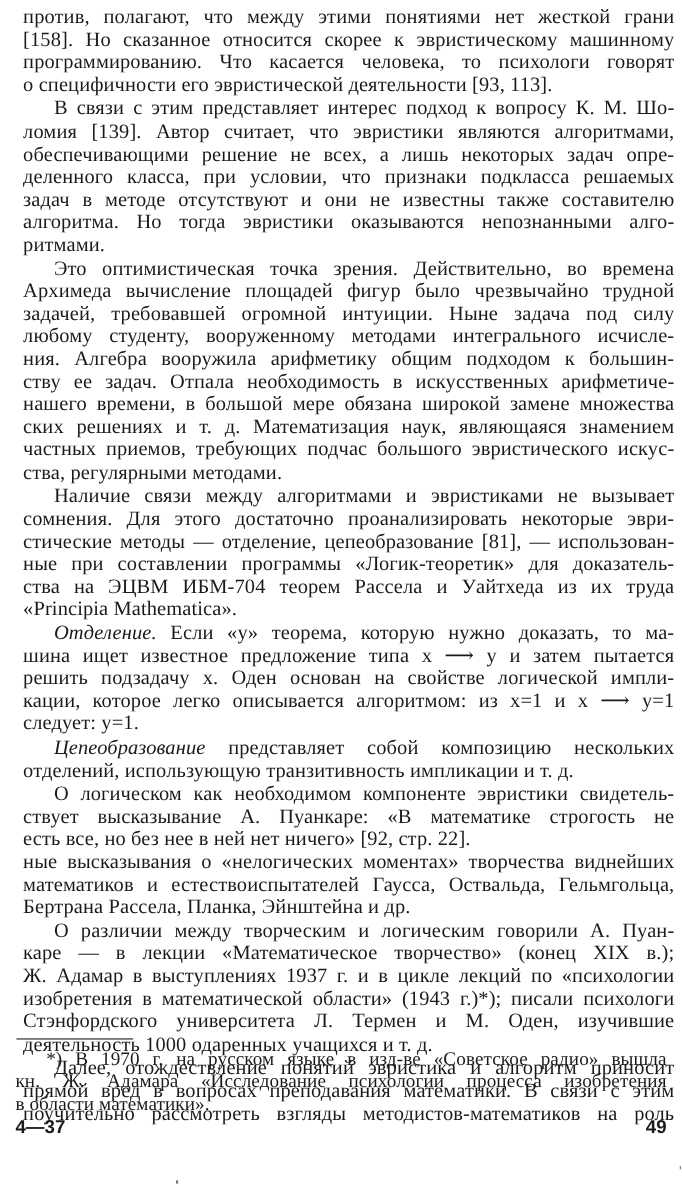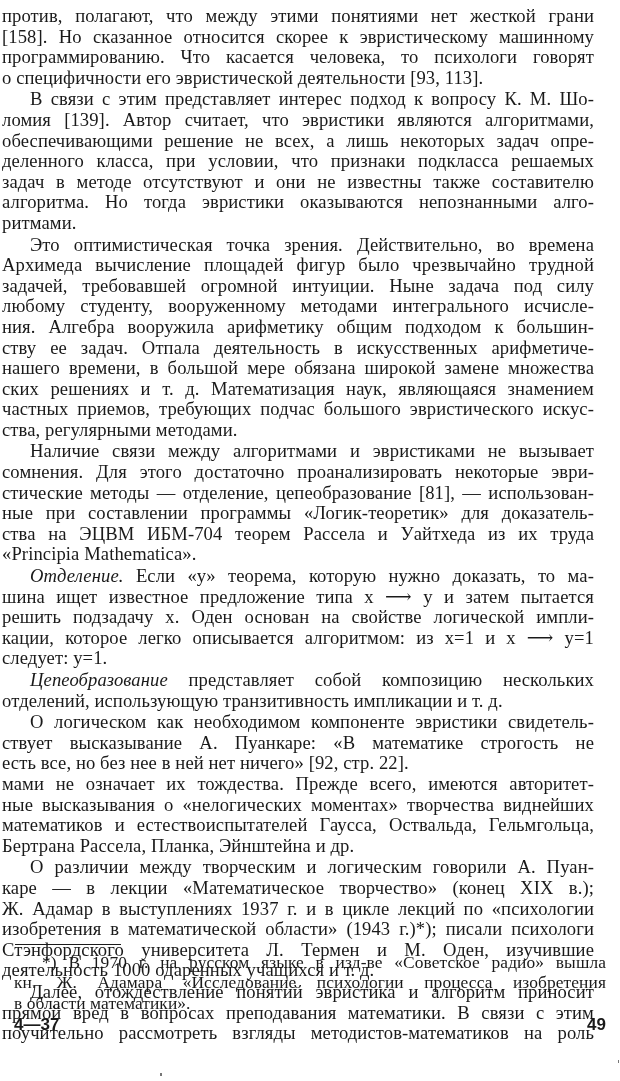--- a/index.html
+++ b/index.html
@@ -10,21 +10,21 @@
     body {
       width: 620px;
       height: 1081px;
       position: relative;
       overflow: hidden;
       font-family: "Liberation Serif", "DejaVu Serif", serif;
       color: #1a1a1a;
     }
     .page {
       position: absolute;
-      left: 2px;
+      left: 21px;
       top: 6px;
       width: 592px;
     }
     .line {
       display: block;
       font-size: 18.6px;
       line-height: 20.6px;
       height: 20.6px;
       white-space: nowrap;
       text-align: justify;
@@ -103,21 +103,21 @@
     <span class="line">алгоритма. Но тогда эвристики оказываются непознанными алго-</span>
     <span class="line last">ритмами.</span>
   </div>
 
   <div>
     <span class="line indent para-start">Это оптимистическая точка зрения. Действительно, во времена</span>
     <span class="line">Архимеда вычисление площадей фигур было чрезвычайно трудной</span>
     <span class="line">задачей, требовавшей огромной интуиции. Ныне задача под силу</span>
     <span class="line">любому студенту, вооруженному методами интегрального исчисле-</span>
     <span class="line">ния. Алгебра вооружила арифметику общим подходом к большин-</span>
-    <span class="line">ству ее задач. Отпала деятельность в искусственных арифметиче-</span>
+    <span class="line">ству ее задач. Отпала необходимость в искусственных арифметиче-</span>
     <span class="line">нашего времени, в большой мере обязана широкой замене множества</span>
     <span class="line">ских решениях и т. д. Математизация наук, являющаяся знамением</span>
     <span class="line">частных приемов, требующих подчас большого эвристического искус-</span>
     <span class="line last">ства, регулярными методами.</span>
   </div>
 
   <div>
     <span class="line indent para-start">Наличие связи между алгоритмами и эвристиками не вызывает</span>
     <span class="line">сомнения. Для этого достаточно проанализировать некоторые эври-</span>
     <span class="line">стические методы — отделение, цепеобразование [81], — использован-</span>
@@ -139,21 +139,20 @@
     <span class="line last">отделений, использующую транзитивность импликации и т. д.</span>
   </div>
 
   <div>
     <span class="line indent para-start">О логическом как необходимом компоненте эвристики свидетель-</span>
     <span class="line">ствует высказывание А. Пуанкаре: «В математике строгость не</span>
     <span class="line last">есть все, но без нее в ней нет ничего» [92, стр. 22].</span>
   </div>
 
   <div>
-    <span class="line">мами не означает их тождества. Прежде всего, имеются авторитет-</span>
     <span class="line">ные высказывания о «нелогических моментах» творчества виднейших</span>
     <span class="line">математиков и естествоиспытателей Гаусса, Оствальда, Гельмгольца,</span>
     <span class="line last">Бертрана Рассела, Планка, Эйнштейна и др.</span>
   </div>
 
   <div>
     <span class="line indent para-start">О различии между творческим и логическим говорили А. Пуан-</span>
     <span class="line">каре — в лекции «Математическое творчество» (конец XIX в.);</span>
     <span class="line">Ж. Адамар в выступлениях 1937 г. и в цикле лекций по «психологии</span>
     <span class="line">изобретения в математической области» (1943 г.)*); писали психологи</span>

